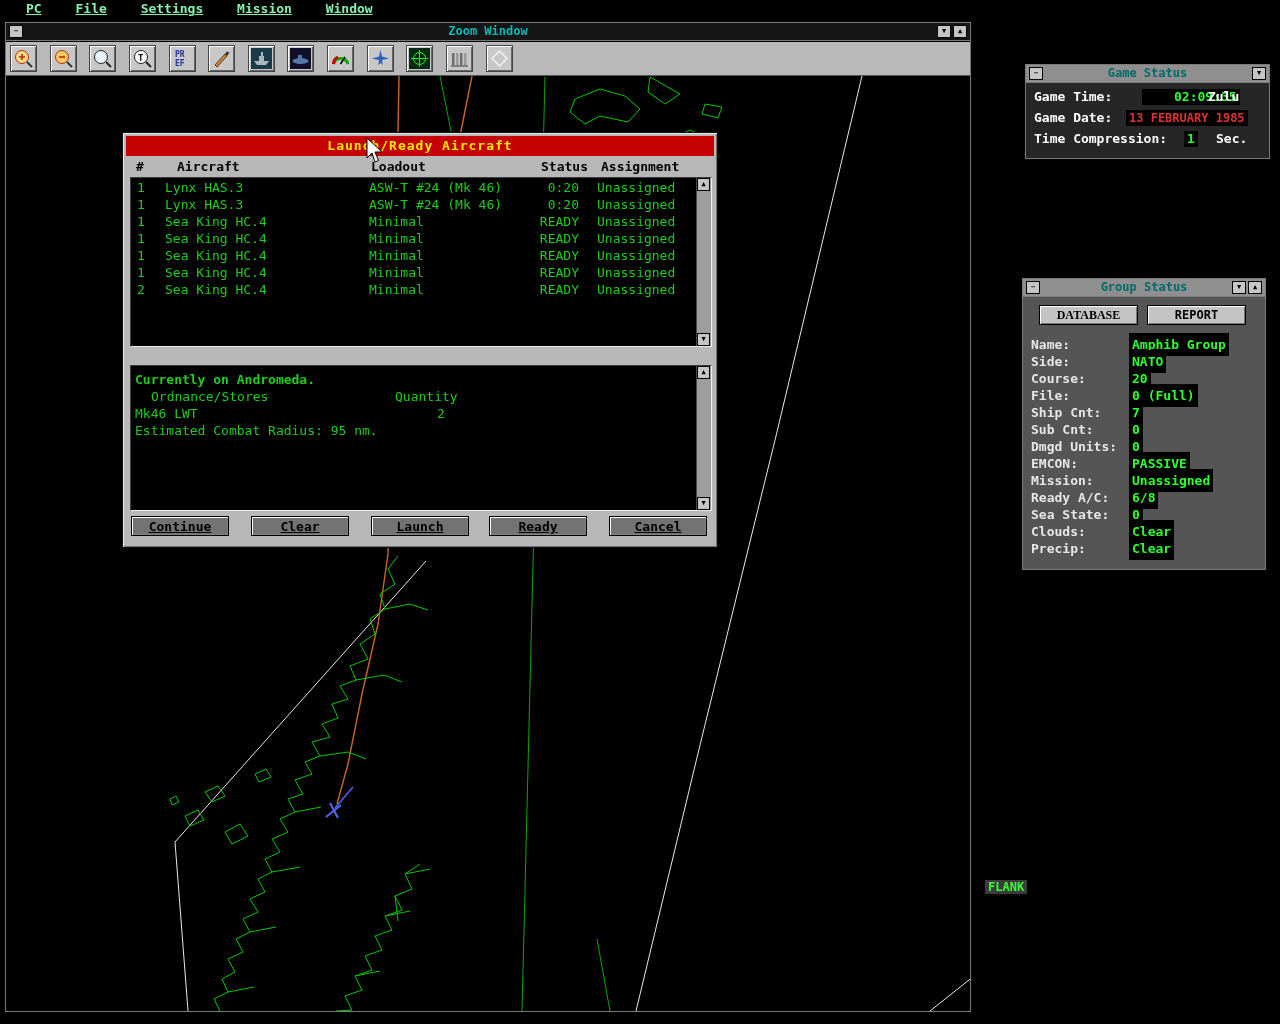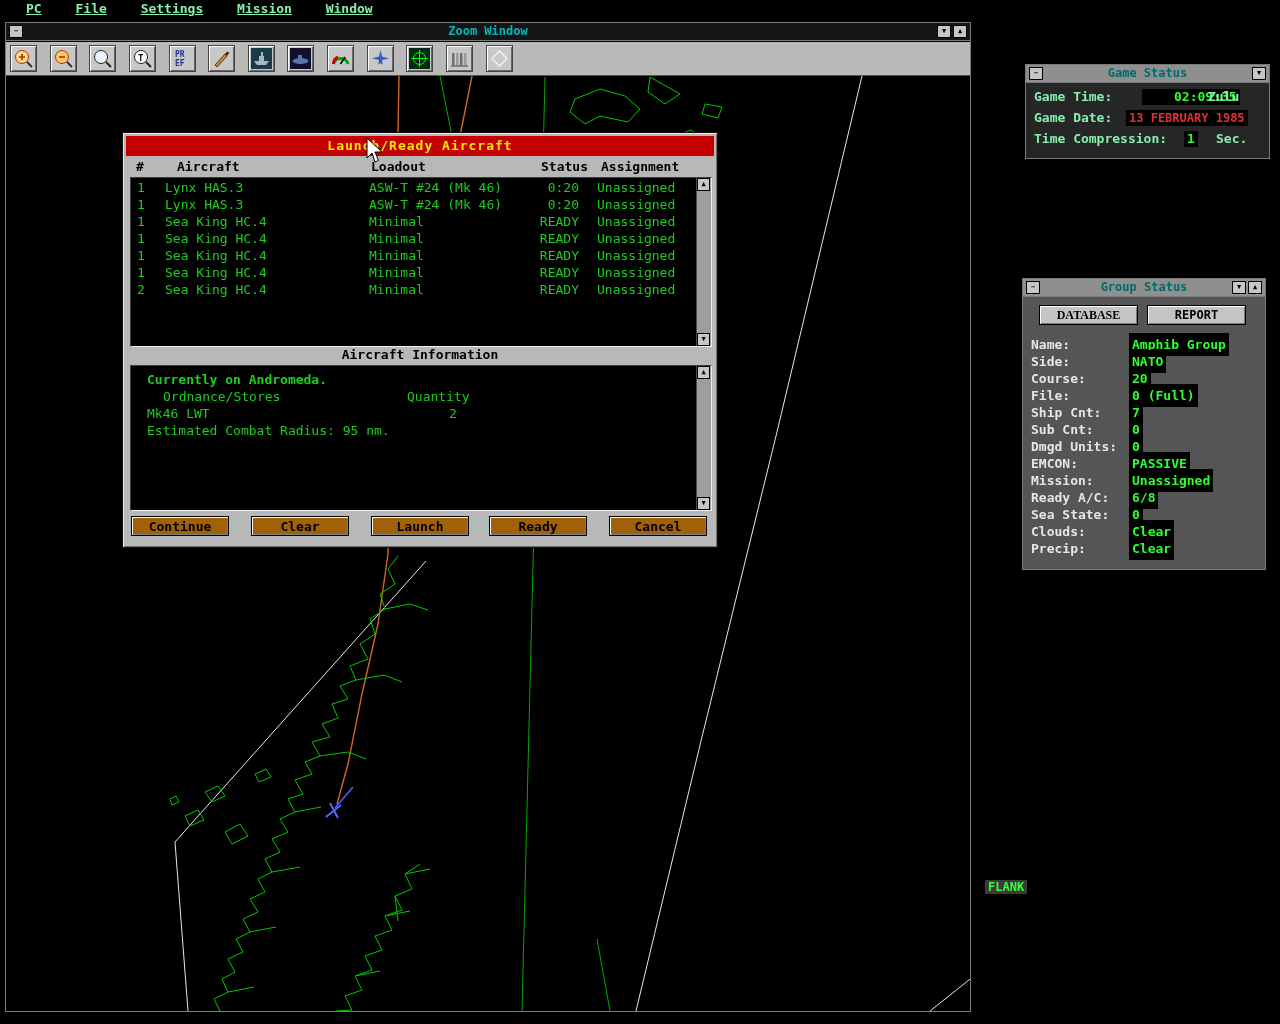--- a/index.html
+++ b/index.html
@@ -45,30 +45,30 @@
   .lrow span { position:absolute; white-space:pre; }
   .c-num { left:6px; } .c-ac { left:34px; } .c-ld { left:238px; }
   .c-st { left:392px; width:56px; text-align:right; } .c-as { left:466px; }
   .scrollbar { position:absolute; right:0; top:0; bottom:0; width:15px; background:#9e9e9e;
                border-left:1px solid #4a4a4a; }
   .sb-btn { position:absolute; left:0; width:13px; height:13px; background:#c6c6c6; border:1px solid #000;
             font-size:7px; line-height:11px; text-align:center; color:#000; }
   .sb-up { top:0; } .sb-dn { bottom:0; }
   .info-h { position:absolute; left:0; top:214px; width:100%; text-align:center;
             color:#000; font-weight:bold; }
-  .infoline { position:absolute; color:#1ecc1e; white-space:pre;margin-left:12px; }
-  .dlg-btn { position:absolute; top:383px; width:98px; height:20px; background:#a16207;
+  .infoline { position:absolute; color:#1ecc1e; white-space:pre; }
+  .dlg-btn { position:absolute; top:383px; width:98px; height:20px; background:#737373;
              border:1px solid #000; box-shadow: inset 1px 1px 0 #fff, inset -1px -1px 0 #808080;
              font-family:"DejaVu Sans Mono",monospace; font-size:13px; font-weight:bold;
-             color:#000; text-align:center; line-height:19px; cursor:default; }
+             color:#000; text-align:center; line-height:19px; text-decoration:underline; cursor:default; }
 
   
   #gamestat { left:1025px; top:64px; width:245px; height:95px; background:#262626; }
   #gamestat .titlebar { background:#8f8f8f; color:#006a6a; }
-  .gs-row { position:absolute; left:8px; height:17px; color:#86efac; font-size:13px; font-weight:bold; }
+  .gs-row { position:absolute; left:8px; height:17px; color:#ffffff; font-size:13px; font-weight:bold; }
   .valbox { position:absolute; background:#000; color:#2dff2d; font-weight:bold;
             padding:0 3px; height:16px; line-height:16px; font-size:13px; }
 
   
   #grpstat { left:1022px; top:278px; width:244px; height:292px; background:#555; }
   #grpstat .titlebar { background:#8f8f8f; color:#006a6a; }
   .grp-btn { position:absolute; top:26px; width:99px; height:20px; background:#c4c4c4;
              border:1px solid #000; box-shadow: inset 1px 1px 0 #fff, inset -1px -1px 0 #777;
              font-size:12px; font-weight:bold; color:#000; text-align:center; line-height:18px; cursor:default; }
   .grp-rows { position:absolute; left:8px; top:54px; right:4px; }
@@ -280,21 +280,20 @@
         <span class="c-st">READY</span>
         <span class="c-as">Unassigned</span>
       </div>
       </div>
     <div class="scrollbar">
       <div class="sb-btn sb-up">▲</div>
       <div class="sb-btn sb-dn">▼</div>
     </div>
   </div>
 
-  <div class="info-h">Aircraft Information</div>
 
   <div class="blackbox" id="infobox">
     <span class="infoline" style="left:4px; top:6px; font-weight:bold;">Currently on Andromeda.</span>
     <span class="infoline" style="left:20px; top:23px;">Ordnance/Stores</span>
     <span class="infoline" style="left:264px; top:23px;">Quantity</span>
     <span class="infoline" style="left:4px; top:40px;">Mk46 LWT</span>
     <span class="infoline" style="left:306px; top:40px;">2</span>
     <span class="infoline" style="left:4px; top:57px;text-align:center;">Estimated Combat Radius: 95 nm.</span>
     <div class="scrollbar">
       <div class="sb-btn sb-up">▲</div>

